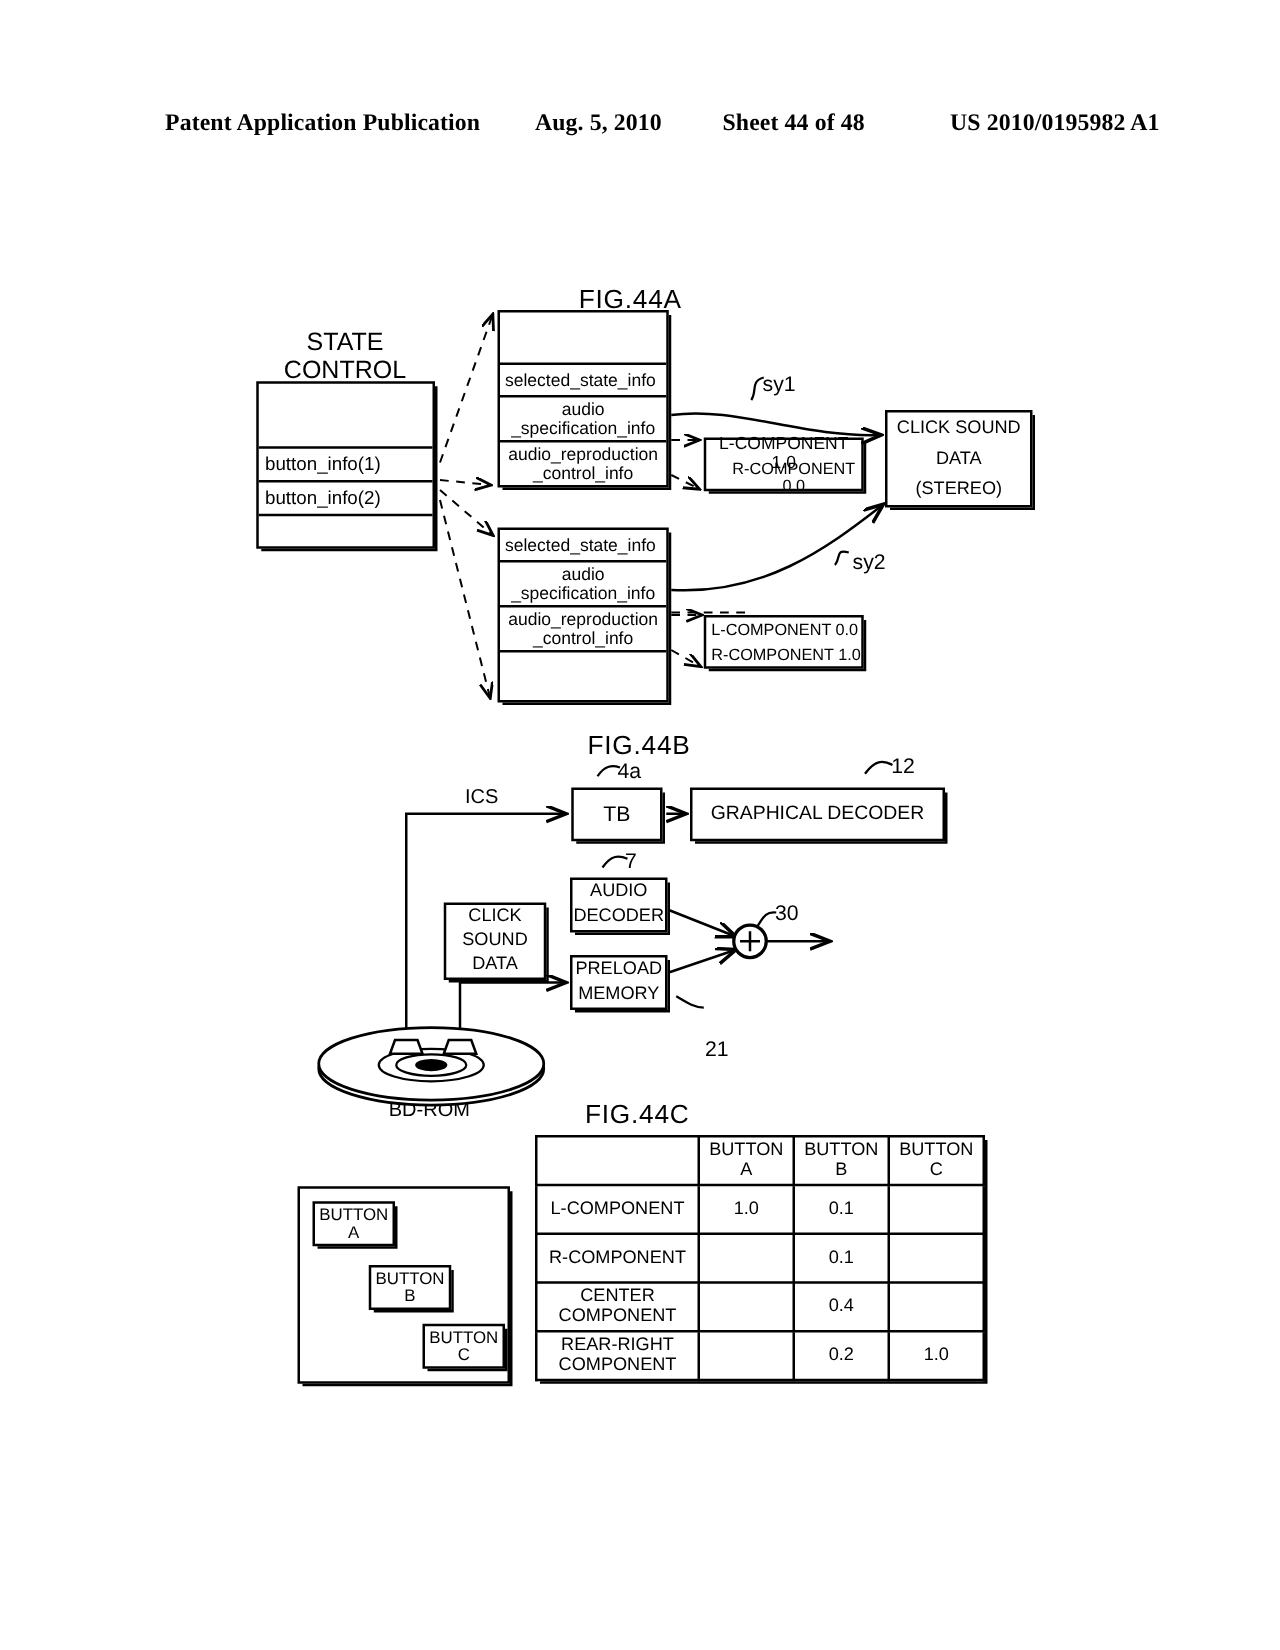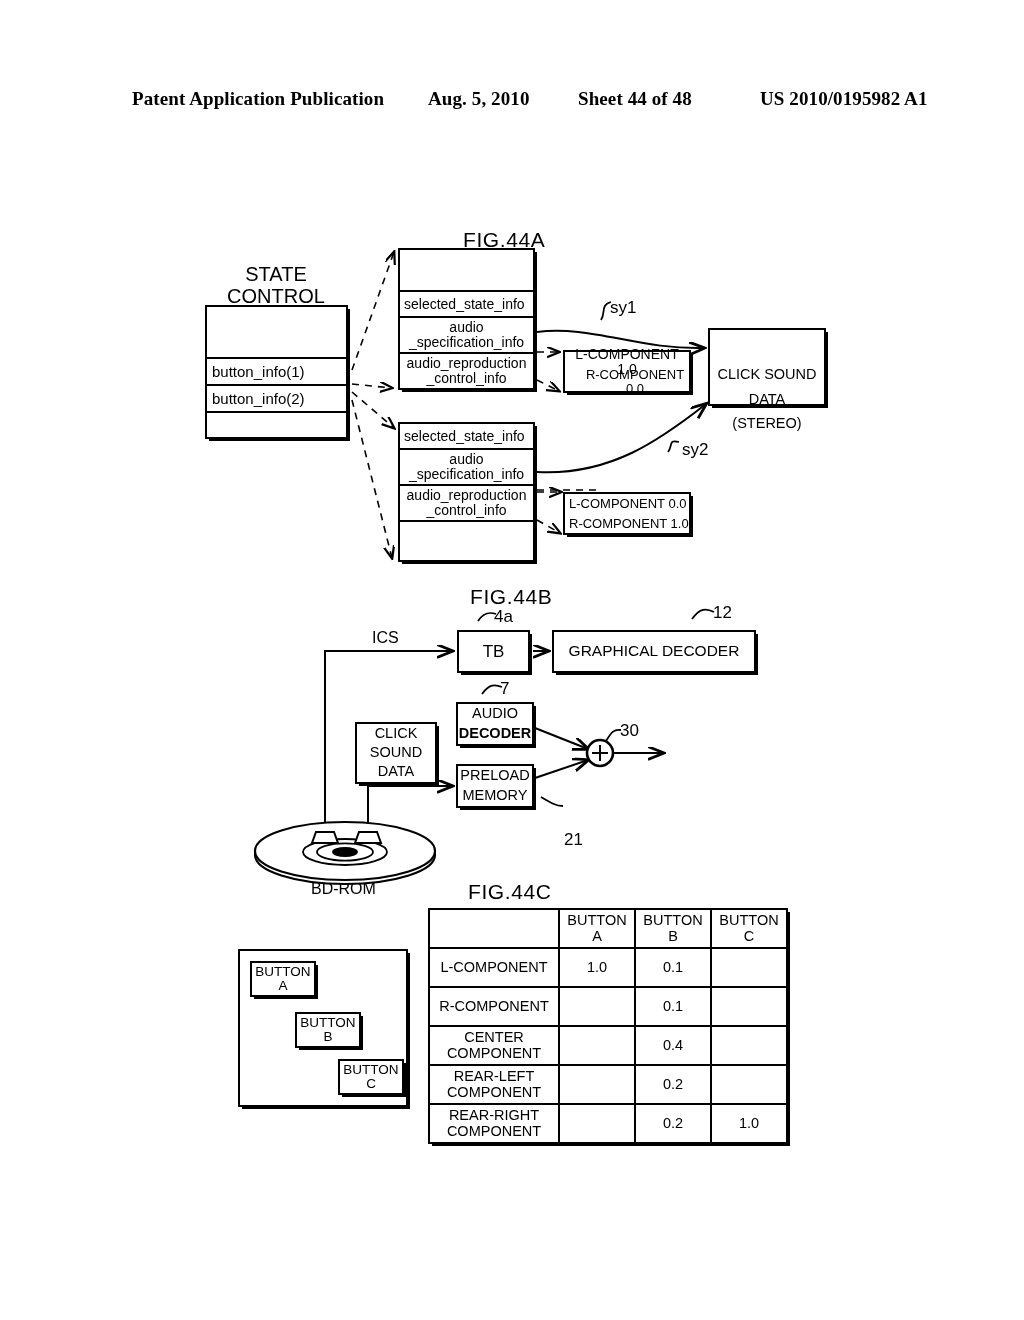--- a/index.html
+++ b/index.html
@@ -109,21 +109,21 @@
   <div class="cell" style="height:20px;justify-content:flex-start;padding-left:0;font-size:14px;">L-COMPONENT 1.0</div>
   <div class="cell" style="height:20px;justify-content:flex-start;padding-left:16px;font-size:13px;">R-COMPONENT 0.0</div>
 </div>
 
 <div class="bx" style="left:563px;top:492px;width:128px;height:43px;">
   <div class="cell" style="height:20px;justify-content:flex-start;padding-left:4px;font-size:13px;">L-COMPONENT 0.0</div>
   <div class="cell" style="height:20px;justify-content:flex-start;padding-left:4px;font-size:13px;">R-COMPONENT 1.0</div>
 </div>
 
 <div class="bx" style="left:708px;top:328px;width:118px;height:78px;">
-  <div class="cell" style="height:26px;font-size:14.5px;margin-top:32px;">CLICK SOUND</div>
+  <div class="cell" style="height:26px;font-size:14.5px;">CLICK SOUND</div>
   <div class="cell" style="height:24px;font-size:14.5px;">DATA</div>
   <div class="cell" style="height:24px;font-size:14.5px;">(STEREO)</div>
 </div>
 
 <div class="txt" style="left:610px;top:298px;font-size:17px;">sy1</div>
 <div class="txt" style="left:682px;top:440px;font-size:17px;">sy2</div>
 
 <div class="figlabel" style="left:470px;top:585px;">FIG.44B</div>
 
 <div class="txt" style="left:372px;top:629px;font-size:16px;">ICS</div>
@@ -133,21 +133,21 @@
 </div>
 <div class="txt" style="left:494px;top:607px;font-size:17px;">4a</div>
 
 <div class="bx" style="left:552px;top:630px;width:204px;height:43px;">
   <div class="cell" style="height:39px;font-size:15.5px;">GRAPHICAL DECODER</div>
 </div>
 <div class="txt" style="left:713px;top:603px;font-size:17px;">12</div>
 
 <div class="bx" style="left:456px;top:702px;width:78px;height:44px;">
   <div class="cell" style="height:20px;font-size:14.5px;">AUDIO</div>
-  <div class="cell" style="height:20px;font-size:14.5px;font-weight:bold;">DECODER</div>
+  <div class="cell" style="height:20px;font-size:14.5px;">DECODER</div>
 </div>
 <div class="txt" style="left:500px;top:679px;font-size:17px;">7</div>
 
 <div class="bx" style="left:456px;top:764px;width:78px;height:44px;">
   <div class="cell" style="height:20px;font-size:14.5px;">PRELOAD</div>
   <div class="cell" style="height:20px;font-size:14.5px;">MEMORY</div>
 </div>
 <div class="txt" style="left:564px;top:798px;font-size:17px;margin-top:32px;">21</div>
 
 <div class="bx" style="left:355px;top:722px;width:82px;height:62px;">
@@ -201,29 +201,20 @@
     <td class="rowhead">
       <div>CENTER</div>
       <div>COMPONENT</div>
     </td>
     <td class="colc"></td>
     <td class="colc">0.4</td>
     <td class="colc"></td>
   </tr>
   <tr>
     <td class="rowhead">
-      <div>REAR-LEFT</div>
-      <div>COMPONENT</div>
-    </td>
-    <td class="colc"></td>
-    <td class="colc">0.2</td>
-    <td class="colc"></td>
-  </tr>
-  <tr>
-    <td class="rowhead">
       <div>REAR-RIGHT</div>
       <div>COMPONENT</div>
     </td>
     <td class="colc"></td>
     <td class="colc">0.2</td>
     <td class="colc">1.0</td>
   </tr>
 </tbody>
   </table>
 

